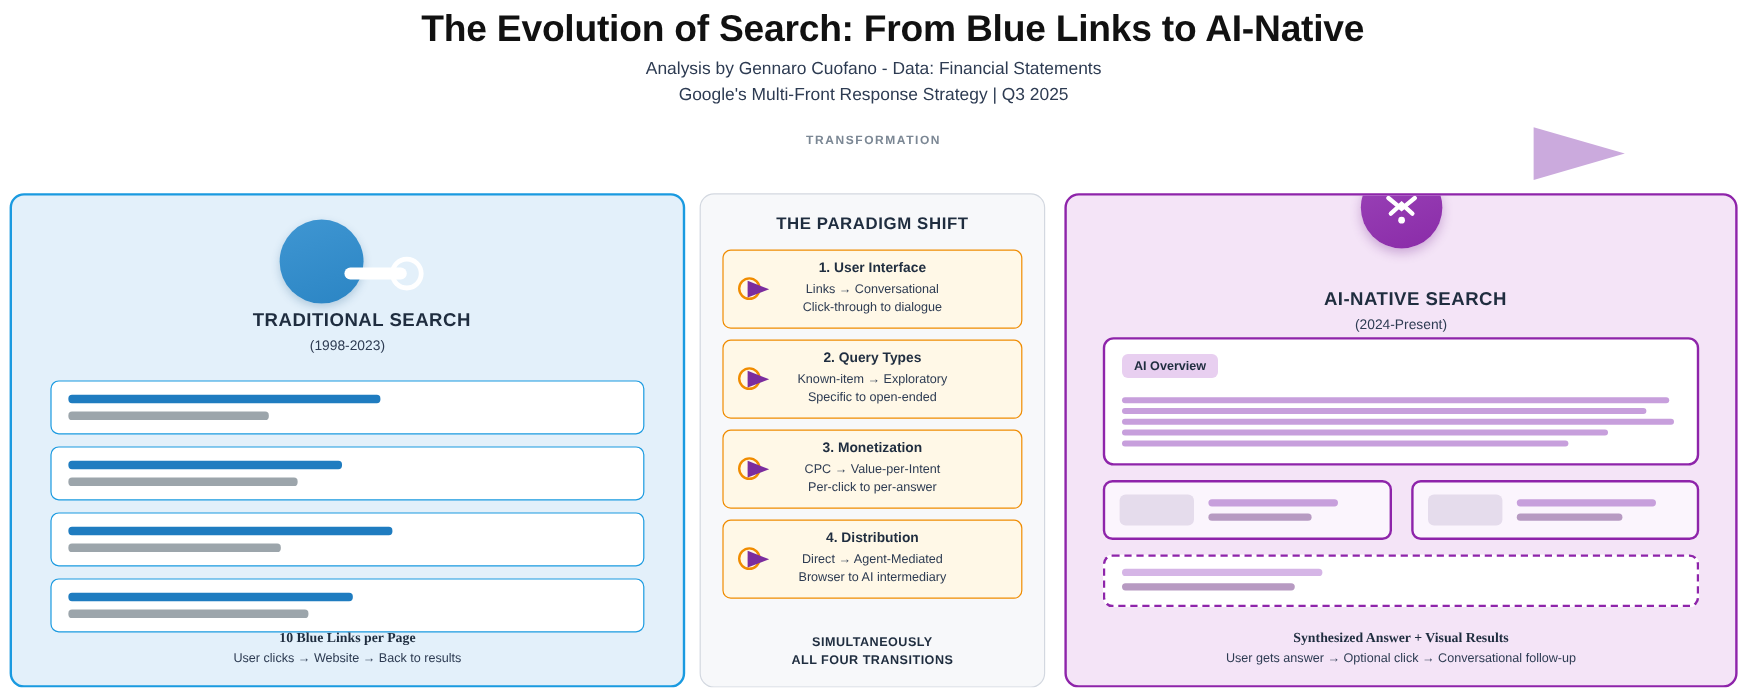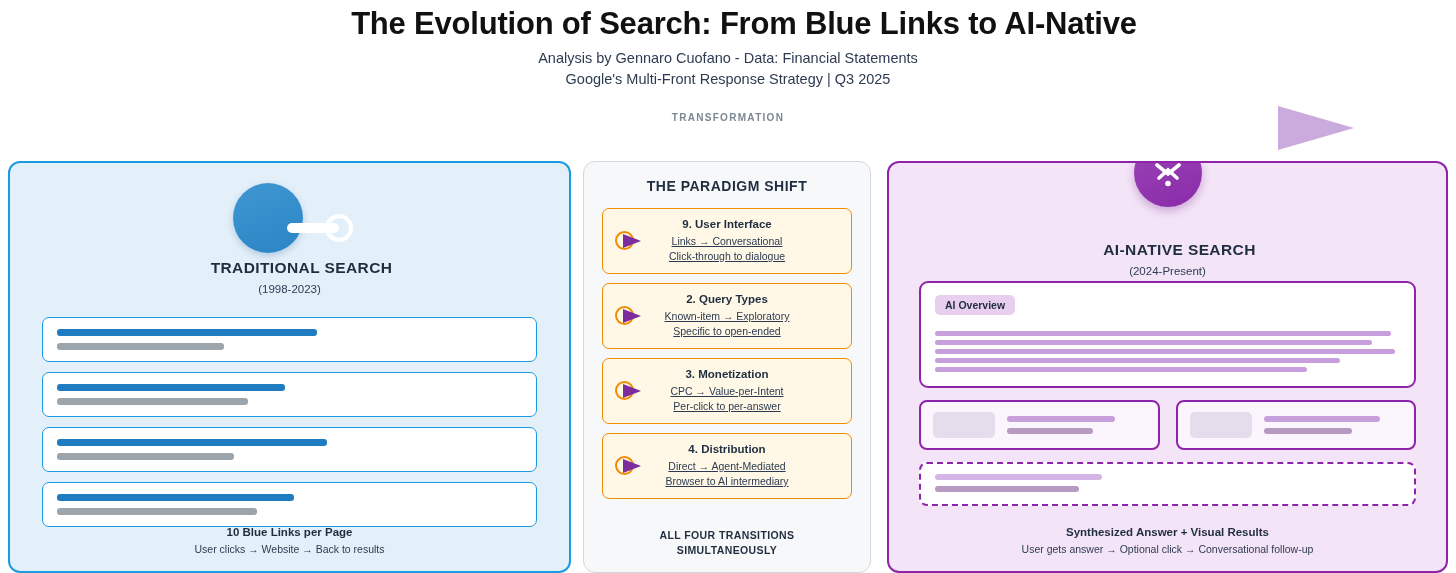--- a/index.html
+++ b/index.html
@@ -77,21 +77,21 @@
   .result-card {
     background: #ffffff; border: 1.5px solid #1a9ae0; border-radius: 7px;
     padding: 11px 14px; margin-bottom: 10px;
   }
   .bar { border-radius: 3px; height: 7px; }
   .bar-blue { background: #1f7cc0; }
   .bar-gray { background: #9ca5ab; margin-top: 7px; }
   .panel-foot {
     position: absolute; bottom: 16px; left: 0; right: 0; text-align: center;
   }
-  .foot-strong { font-size: 11.5px; font-weight: bold; color: #1f2d3f; }
+  .foot-strong { font-size: 11.5px; font-weight: bold; color: #1f2d3f; font-family: Liberation Serif, serif; }
   .foot-sub { font-size: 10.5px; color: #2d3b52; margin-top: 5px; }
 
   
   .panel-mid {
     left: 583px; width: 288px; height: 412px;
     background: #f7f8fa; border: 1.5px solid #d3d8e0;
   }
   .mid-title {
     text-align: center; font-size: 14px; font-weight: bold;
     color: #1f2d3f; letter-spacing: .5px; margin-top: 16px;
@@ -111,21 +111,21 @@
     border: 2.2px solid #f08c00; border-radius: 50%;
   }
   .shift-tri {
     position: absolute; left: 8px; top: 2.5px;
     width: 0; height: 0;
     border-top: 7.5px solid transparent;
     border-bottom: 7.5px solid transparent;
     border-left: 18px solid #7b2d9e;
   }
   .shift-head { font-size: 11.5px; font-weight: bold; color: #1f2d3f; }
-  .shift-line { font-size: 10.5px; color: #2d3b52; margin-top: 4px; line-height: 14px; text-decoration: underline; }
+  .shift-line { font-size: 10.5px; color: #2d3b52; margin-top: 4px; line-height: 14px; }
   .mid-foot { position: absolute; bottom: 14px; left: 0; right: 0; text-align: center; }
   .mid-foot div {
     font-size: 10.5px; font-weight: bold; color: #1f2d3f;
     letter-spacing: .4px; line-height: 15px;
   }
 
   
   .panel-right {
     left: 887px; width: 561px; height: 412px;
     background: #f4e4f7; border: 2.5px solid #8e24aa;
@@ -217,21 +217,21 @@
 
     <section class="panel panel-mid">
       <div class="mid-title">THE PARADIGM SHIFT</div>
 
       <div class="shift-list">
         <div class="shift-card">
           <div class="shift-icon">
             <div class="shift-ring"></div>
             <div class="shift-tri"></div>
           </div>
-          <div class="shift-head">9. User Interface</div>
+          <div class="shift-head">1. User Interface</div>
           <div class="shift-line">Links → Conversational</div>
           <div class="shift-line" style="margin-top:1px">Click-through to dialogue</div>
         </div>
 
         <div class="shift-card">
           <div class="shift-icon">
             <div class="shift-ring"></div>
             <div class="shift-tri"></div>
           </div>
           <div class="shift-head">2. Query Types</div>
@@ -254,22 +254,22 @@
             <div class="shift-ring"></div>
             <div class="shift-tri"></div>
           </div>
           <div class="shift-head">4. Distribution</div>
           <div class="shift-line">Direct → Agent-Mediated</div>
           <div class="shift-line" style="margin-top:1px">Browser to AI intermediary</div>
         </div>
       </div>
 
       <div class="mid-foot">
+        <div>SIMULTANEOUSLY</div>
         <div>ALL FOUR TRANSITIONS</div>
-        <div>SIMULTANEOUSLY</div>
       </div>
     </section>
 
     <section class="panel panel-right">
       <div class="ai-badge-wrap">
         <div class="ai-badge">
           <svg class="spark" width="34" height="34" viewBox="0 0 34 34">
             <path d="M6 6 L17 15 L28 6" stroke="#ffffff" stroke-width="3.6" stroke-linecap="round" fill="none"></path>
             <path d="M8 19 L17 11 L26 19" stroke="#ffffff" stroke-width="3.6" stroke-linecap="round" fill="none"></path>
             <circle cx="17" cy="24.5" r="2.8" fill="#ffffff"></circle>

